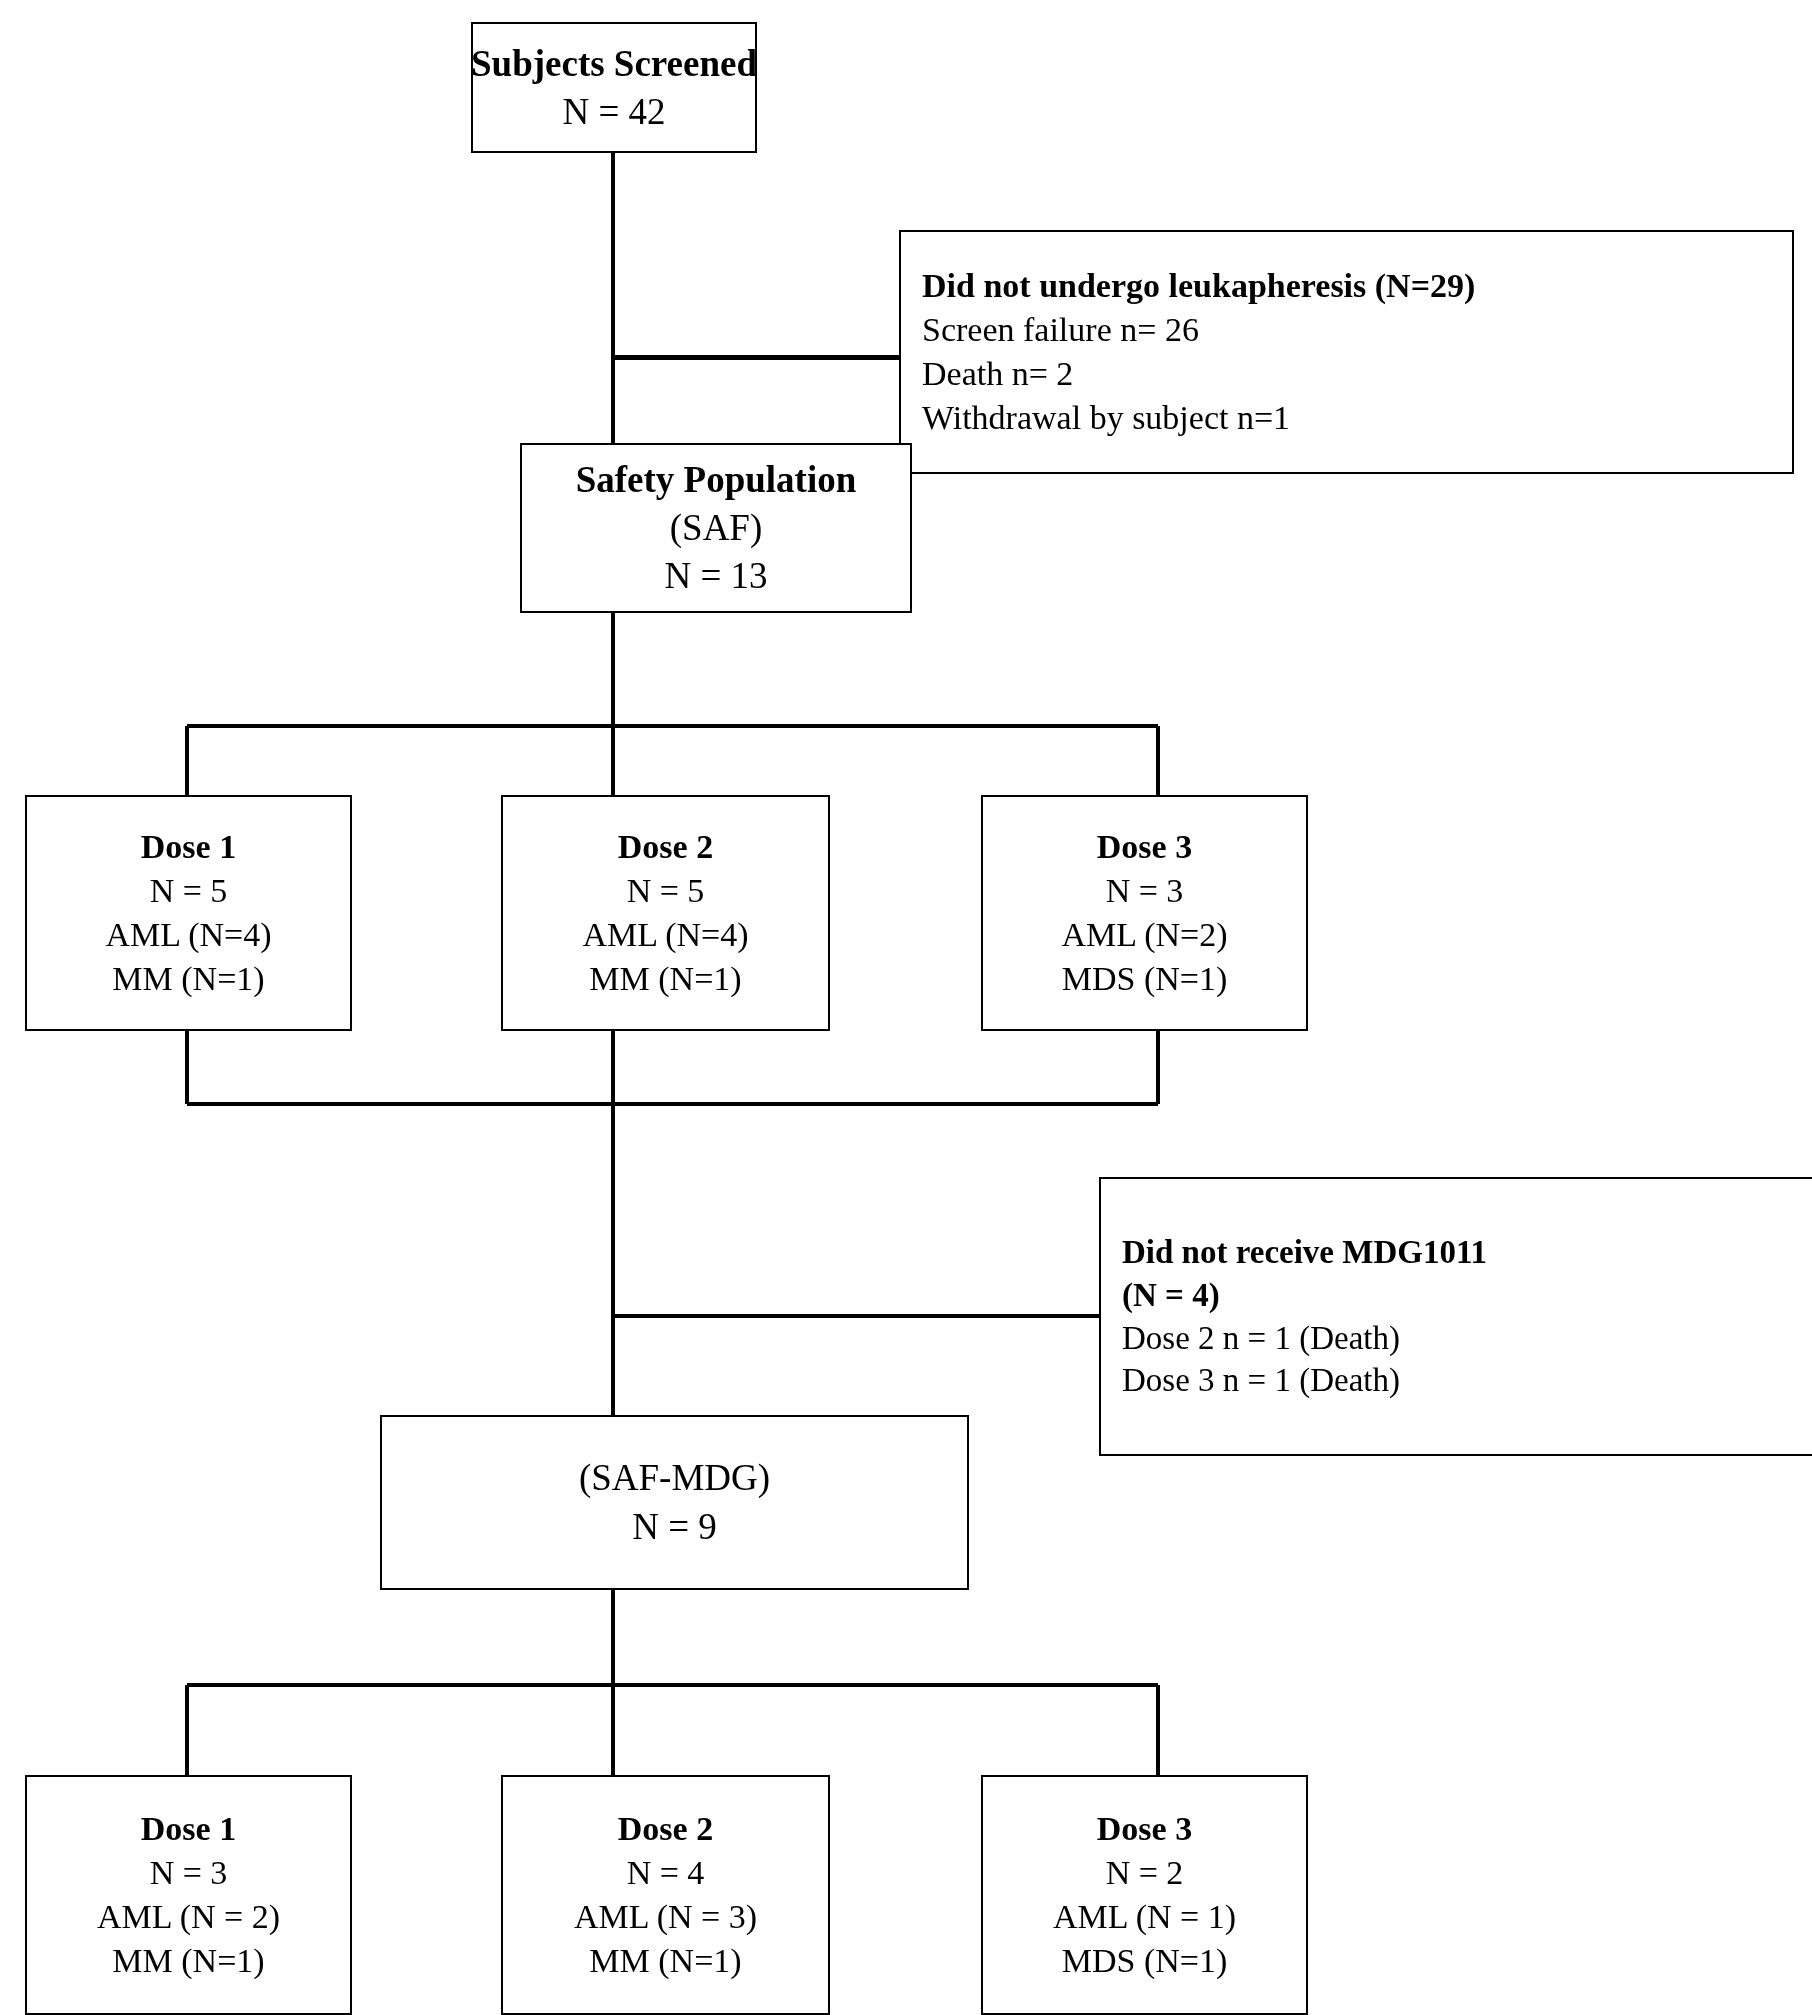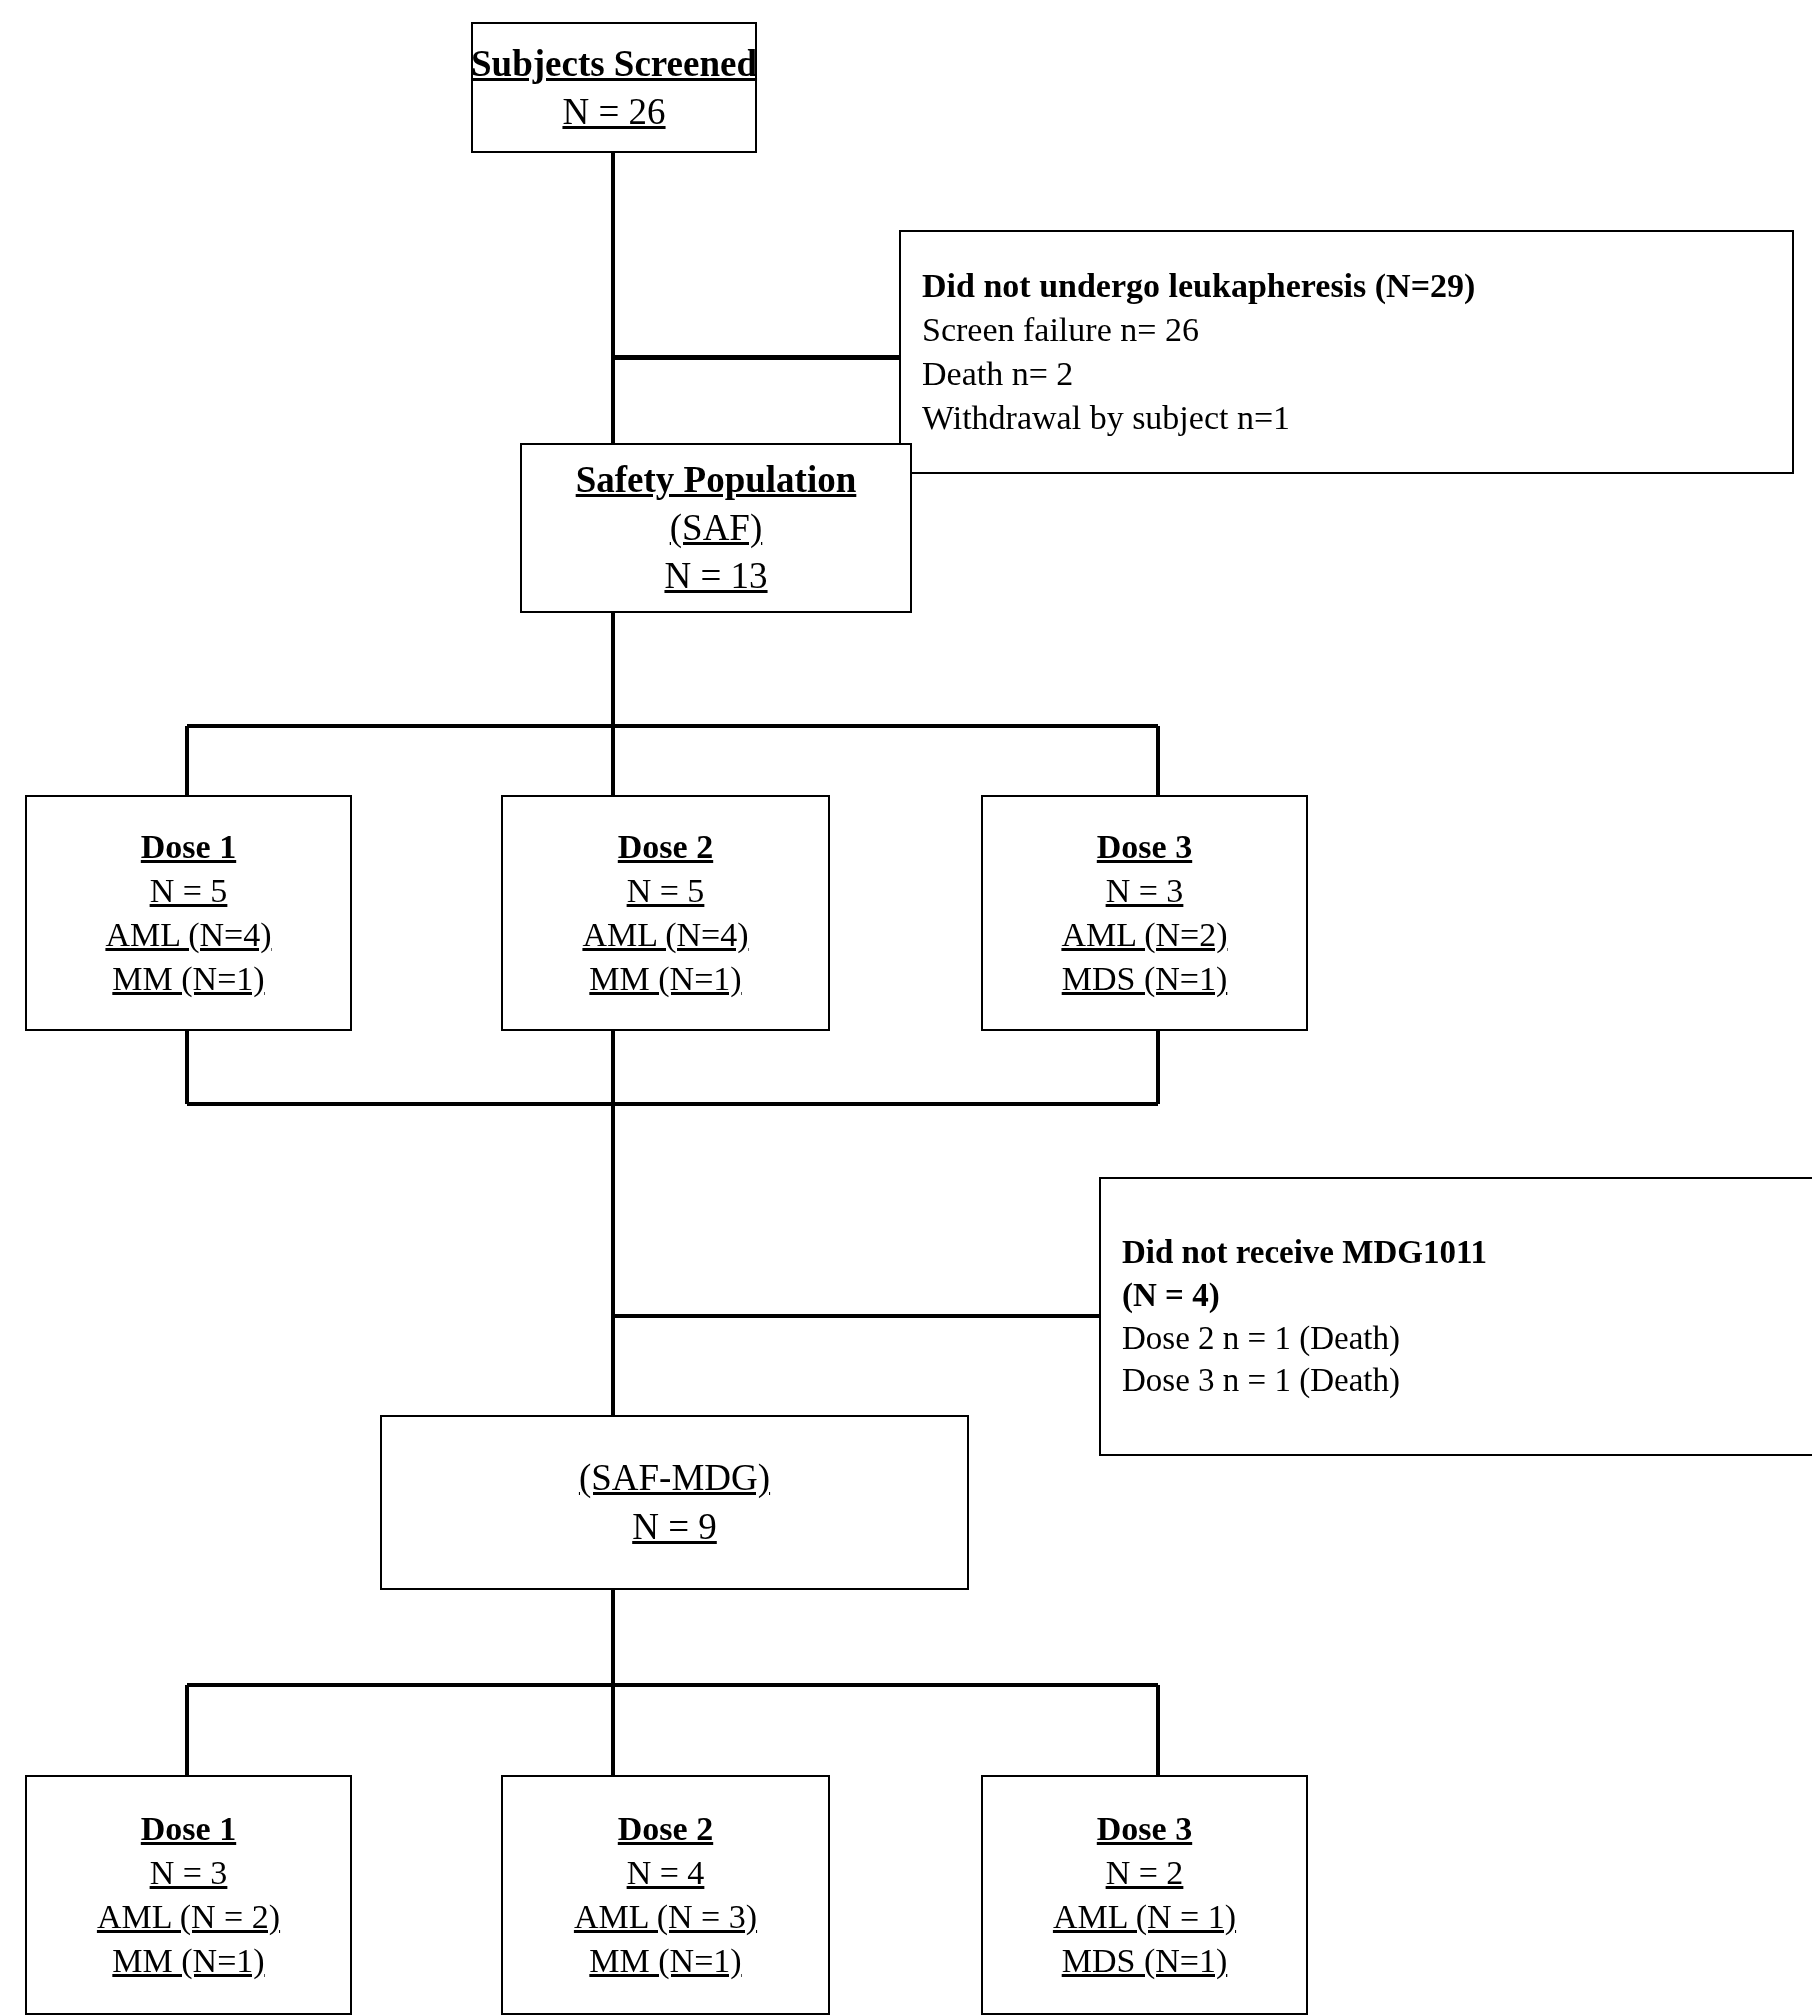--- a/index.html
+++ b/index.html
@@ -28,21 +28,21 @@
   .node {
     position: absolute;
     box-sizing: border-box;
     border: 2.9px solid #000000;
     background: #ffffff;
     display: flex;
     flex-direction: column;
     justify-content: center;
     color: #000000;
   }
-  .node.center { align-items: center; text-align: center; text-decoration: underline; }
+  .node.center { align-items: center; text-align: center; }
   .node.leftal { align-items: flex-start; text-align: left; padding-left: 21px; }
   .line-text {
     display: block;
     white-space: nowrap;
     line-height: 1.30;
   }
   .t-bold   { font-weight: bold; }
   .t-norm   { font-weight: normal; }
   .t-ital   { font-weight: normal; }
   .fs-big   { font-size: 37px; }
@@ -78,21 +78,21 @@
 
       <line x1="1041" y1="2700" x2="1041" y2="3020"></line>
       <line x1="318" y1="2860" x2="1967" y2="2860"></line>
       <line x1="318" y1="2860" x2="318" y2="3020"></line>
       <line x1="1967" y1="2860" x2="1967" y2="3020"></line>
     </g>
   </svg>
 
   <div class="node center" style="left:471px; top:22.4px; width:286px; height:131px;">
     <span class="line-text t-bold fs-big">Subjects Screened</span>
-    <span class="line-text t-norm fs-big">N = 26</span>
+    <span class="line-text t-norm fs-big">N = 42</span>
   </div>
 
   <div class="node leftal" style="left:899px; top:230px; width:895px; height:244px;">
     <span class="line-text t-bold fs-med">Did not undergo leukapheresis (N=29)</span>
     <span class="line-text t-ital fs-med">Screen failure n= 26</span>
     <span class="line-text t-ital fs-med">Death n= 2</span>
     <span class="line-text t-ital fs-med">Withdrawal by subject n=1</span>
   </div>
 
   <div class="node center" style="left:472px; top:443px; width:392px; height:170px;margin-left:48px;">

